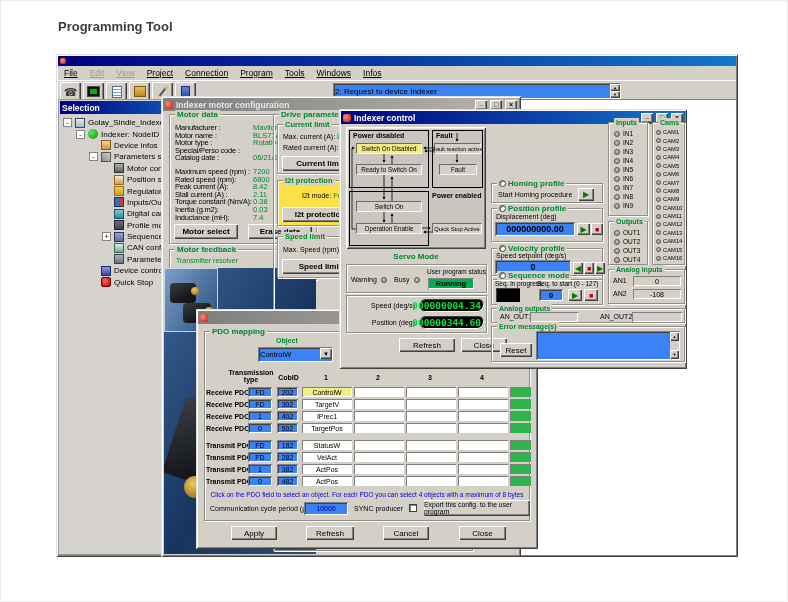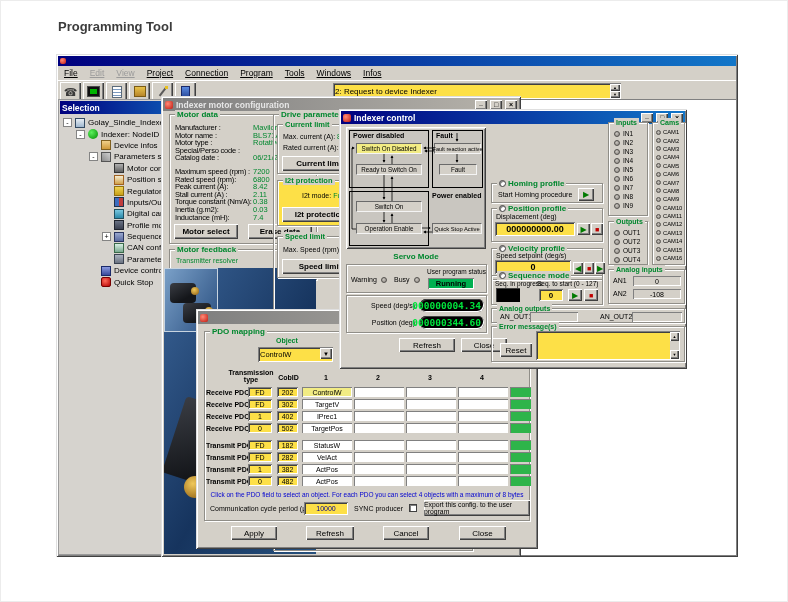--- a/index.html
+++ b/index.html
@@ -8,21 +8,21 @@
     font-family:"Liberation Sans", sans-serif;font-size:8px;color:#000;overflow:hidden;}
   .abs{position:absolute;}
   .nw{white-space:nowrap;}
   
   .raised{background:#d4d0c8;box-shadow:inset 1px 1px 0 #ffffff, inset -1px -1px 0 #404040, inset 2px 2px 0 #e8e6e2, inset -2px -2px 0 #808080;}
   .win{background:#d4d0c8;box-shadow:inset 1px 1px 0 #dfdfdf, inset -1px -1px 0 #404040, inset 2px 2px 0 #fff, inset -2px -2px 0 #808080;}
   .btn{background:#d4d0c8;box-shadow:inset 1px 1px 0 #ffffff, inset -1px -1px 0 #404040, inset -2px -2px 0 #808080;
     display:flex;align-items:center;justify-content:center;font-size:8px;cursor:default;}
   .btn.bold{font-weight:bold;}
   .btn[data-disabled]{color:#808080;text-shadow:1px 1px 0 #fff;}
-  .fld{background:#fde047;box-shadow:inset 1px 1px 0 #808080, inset -1px -1px 0 #fff, inset 2px 2px 0 #404040;
+  .fld{background:#3b82f6;box-shadow:inset 1px 1px 0 #808080, inset -1px -1px 0 #fff, inset 2px 2px 0 #404040;
     display:flex;align-items:center;padding:0 2px;}
   .fld.center{justify-content:center;}
   .flat{background:#d4d0c8;box-shadow:inset 1px 1px 0 #808080, inset -1px -1px 0 #fff;display:flex;align-items:center;justify-content:center;}
   .grp{position:absolute;border:1px solid #908e88;box-shadow:inset 1px 1px 0 #ffffff,1px 1px 0 #ffffff;}
   .lg{position:absolute;top:-5px;left:5px;background:#d4d0c8;padding:0 2px;color:#00872e;font-weight:bold;font-size:8px;line-height:9px;display:flex;align-items:center;gap:2px;white-space:nowrap;}
   .lg .radio{width:7px;height:7px;}
   .tbar{display:flex;align-items:center;gap:3px;padding:0 2px;color:#fff;font-weight:bold;font-size:8.5px;}
   .tbar.active{background:linear-gradient(90deg,#00007e,#1276c8);}
   .tbar.inactive{background:linear-gradient(90deg,#7f7f7f,#b8b4ac);color:#e6e6e6;}
   .tbar .spacer{flex:1;}

